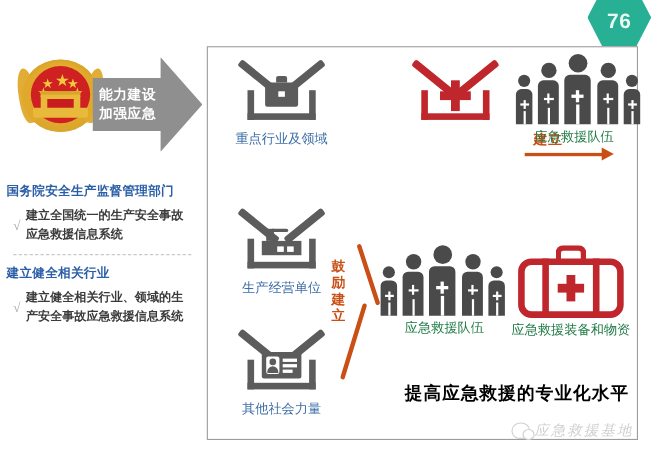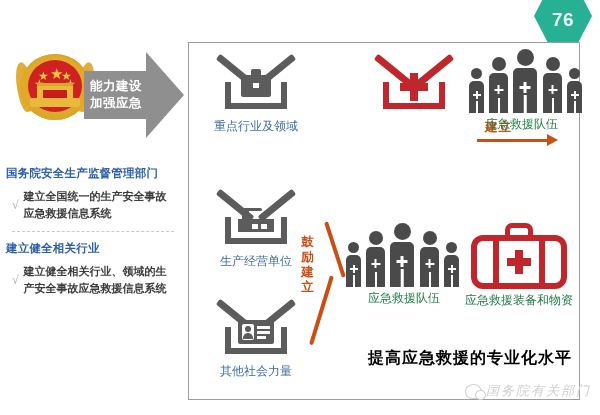--- a/index.html
+++ b/index.html
@@ -468,16 +468,16 @@
   </div>
   <div class="chev">
     <div class="c1"></div>
       <div class="c2"></div>
   </div>
 
   <div class="headline">提高应急救援的专业化水平</div>
 
   <div class="watermark">
     <div class="wm-icon"></div>
-    <div>国务院有关部门</div>
+    <div>应急救援基地</div>
   </div>
 
 </div>
 
 </body></html>

